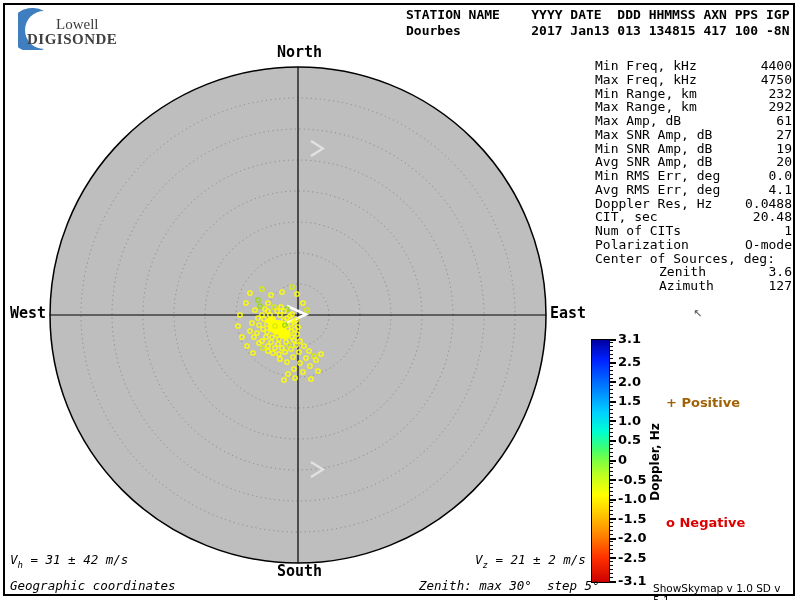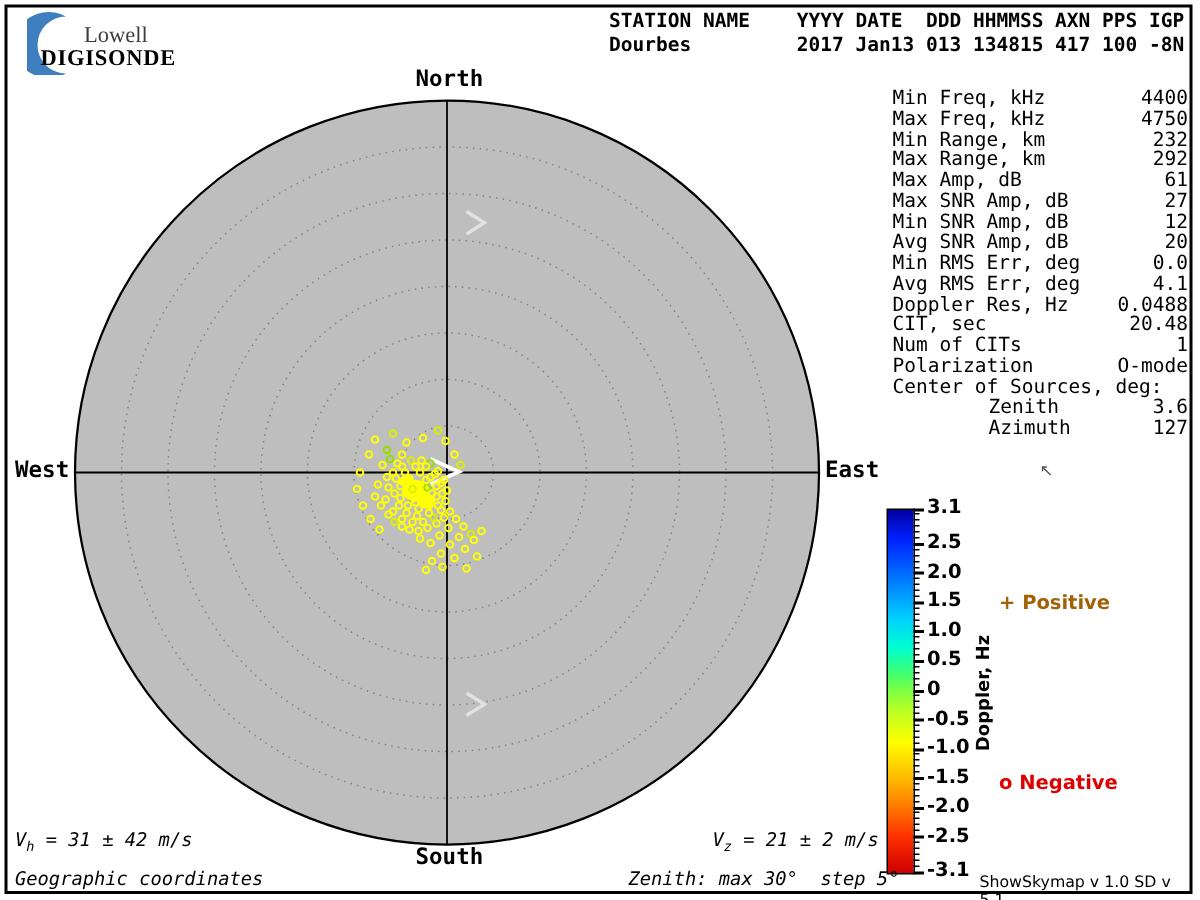--- a/index.html
+++ b/index.html
@@ -4,21 +4,21 @@
 <style>
   html,body{margin:0;padding:0;background:#fff;}
   #screen{position:relative;width:800px;height:600px;background:#fff;overflow:hidden;
           font-family:"DejaVu Sans Mono",monospace;color:#000;}
   #frame{position:absolute;left:3px;top:3px;right:5px;bottom:4px;border:2px solid #000;pointer-events:none;}
   
   #logo{position:absolute;left:10px;top:6px;width:130px;height:40px;}
   #logo-lowell{position:absolute;left:46px;top:10px;font-family:"Liberation Serif",serif;
                font-size:15px;color:#3c3c3c;}
   #logo-digisonde{position:absolute;left:17px;top:25px;font-family:"Liberation Serif",serif;
-                  font-weight:bold;font-size:15px;letter-spacing:.5px;color:#000000;}
+                  font-weight:bold;font-size:15px;letter-spacing:.5px;color:#404040;}
   #logo-crescent{position:absolute;left:8px;top:2px;}
   
   #header{position:absolute;left:406px;top:7px;font-weight:bold;font-size:13px;line-height:16px;white-space:pre;}
   
   .compass{position:absolute;font-weight:bold;font-size:15px;}
   #north{left:277px;top:43px;} #south{left:277px;top:562px;}
   #west{left:10px;top:304px;}  #east{left:550px;top:304px;}
   
   #stats{position:absolute;left:595px;top:59px;width:197px;font-size:13px;line-height:13.75px;}
   .stat-row{display:flex;justify-content:space-between;white-space:pre;}
@@ -202,21 +202,21 @@
   <div id="west" class="compass">West</div>
   <div id="east" class="compass">East</div>
 
   <div id="stats">
       <div class="stat-row"><span class="stat-label">Min Freq, kHz</span><span class="stat-value">4400</span></div>
       <div class="stat-row"><span class="stat-label">Max Freq, kHz</span><span class="stat-value">4750</span></div>
       <div class="stat-row"><span class="stat-label">Min Range, km</span><span class="stat-value">232</span></div>
       <div class="stat-row"><span class="stat-label">Max Range, km</span><span class="stat-value">292</span></div>
       <div class="stat-row"><span class="stat-label">Max Amp, dB</span><span class="stat-value">61</span></div>
       <div class="stat-row"><span class="stat-label">Max SNR Amp, dB</span><span class="stat-value">27</span></div>
-      <div class="stat-row"><span class="stat-label">Min SNR Amp, dB</span><span class="stat-value">12</span></div>
+      <div class="stat-row"><span class="stat-label">Min SNR Amp, dB</span><span class="stat-value">19</span></div>
       <div class="stat-row"><span class="stat-label">Avg SNR Amp, dB</span><span class="stat-value">20</span></div>
       <div class="stat-row"><span class="stat-label">Min RMS Err, deg</span><span class="stat-value">0.0</span></div>
       <div class="stat-row"><span class="stat-label">Avg RMS Err, deg</span><span class="stat-value">4.1</span></div>
       <div class="stat-row"><span class="stat-label">Doppler Res, Hz</span><span class="stat-value">0.0488</span></div>
       <div class="stat-row"><span class="stat-label">CIT, sec</span><span class="stat-value">20.48</span></div>
       <div class="stat-row"><span class="stat-label">Num of CITs</span><span class="stat-value">1</span></div>
       <div class="stat-row"><span class="stat-label">Polarization</span><span class="stat-value">O-mode</span></div>
       <div class="stat-row"><span class="stat-label">Center of Sources, deg:</span><span class="stat-value"></span></div>
       <div class="stat-row indent"><span class="stat-label">Zenith</span><span class="stat-value">3.6</span></div>
       <div class="stat-row indent"><span class="stat-label">Azimuth</span><span class="stat-value">127</span></div>

